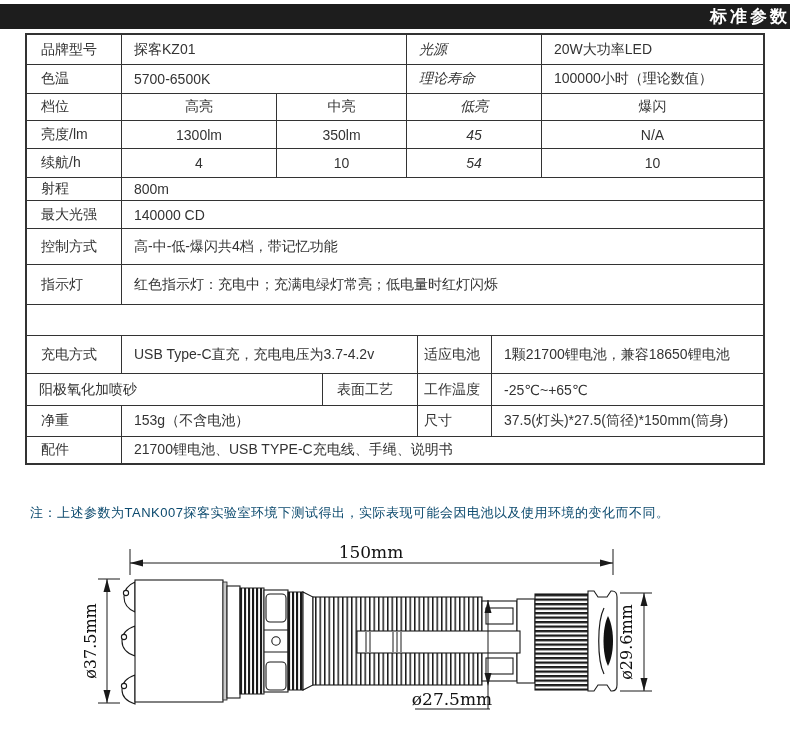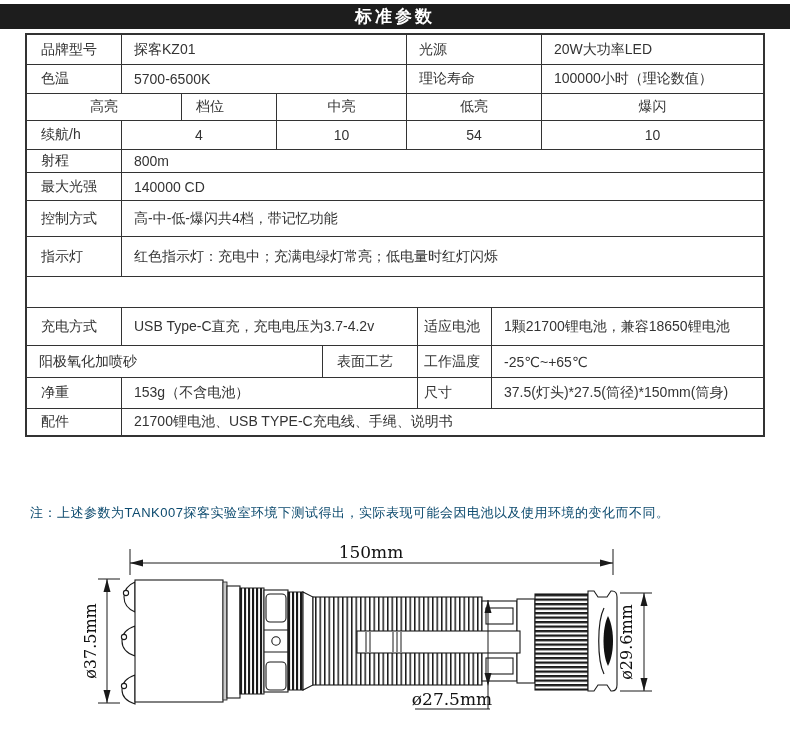--- a/index.html
+++ b/index.html
@@ -1,30 +1,30 @@
 <!DOCTYPE html>
 <html><head>
 <meta charset="utf-8">
 <style>
   html,body{margin:0;padding:0;background:#fff;}
   .page{position:relative;width:790px;height:750px;background:#fff;overflow:hidden;
         font-family:"Liberation Sans","DejaVu Sans",sans-serif;color:#333;}
   .title-bar{position:absolute;left:0;top:4px;width:790px;height:25px;background:#1d1d1d;
-             display:flex;align-items:center;justify-content:center;}
+             display:flex;align-items:center;justify-content:flex-end;}
   .title-bar span{color:#fff;font-size:17px;font-weight:bold;letter-spacing:3px;}
   .spec-table{position:absolute;left:25px;top:33px;width:740px;border:2px solid #333;box-sizing:border-box;background:#fff;}
   .row{display:flex;border-bottom:1px solid #333;box-sizing:border-box;}
   .row:last-child{border-bottom:none;}
   .cell{box-sizing:border-box;border-right:1px solid #333;display:flex;align-items:center;
         font-size:14px;padding:0 16px 0 12px;overflow:hidden;white-space:nowrap;color:#333;}
   .cell:last-child{border-right:none;}
   .lab{padding-left:14px;}
   .c95{width:95px;flex:none;}
   .w285{width:285px;flex:none;}
-  .w135{width:135px;flex:none;}
+  .w135{width:135px;flex:none;font-style:italic;}
   .w155{width:155px;flex:none;}
   .w130{width:130px;flex:none;}
   .w296{width:296px;flex:none;}
   .w74{width:74px;flex:none;}
   .fl{flex:1;}
   .ctr{justify-content:center;padding:0;text-align:center;}
   .note{position:absolute;left:30px;top:504px;font-size:13px;color:#0c4a6e;letter-spacing:0.5px;}
   .diagram{position:absolute;left:0;top:538px;}
   .dim-text{font-size:17px;fill:#111;font-family:"DejaVu Serif","Liberation Serif",serif;}
   .dim-text-sm{font-size:16px;fill:#111;font-family:"DejaVu Serif","Liberation Serif",serif;}
@@ -51,27 +51,34 @@
     </div>
 
     <div class="row" style="height:29px">
       <div class="cell lab c95">色温</div>
       <div class="cell w285">5700-6500K</div>
       <div class="cell w135">理论寿命</div>
       <div class="cell fl">100000小时（理论数值）</div>
     </div>
 
     <div class="row" style="height:27px">
+      <div class="cell lab c95">档位</div>
       <div class="cell w155 ctr">高亮</div>
-      <div class="cell lab c95">档位</div>
       <div class="cell w130 ctr">中亮</div>
       <div class="cell w135 ctr">低亮</div>
       <div class="cell fl ctr">爆闪</div>
     </div>
 
+    <div class="row" style="height:28px">
+      <div class="cell lab c95">亮度/lm</div>
+      <div class="cell w155 ctr">1300lm</div>
+      <div class="cell w130 ctr">350lm</div>
+      <div class="cell w135 ctr">45</div>
+      <div class="cell fl ctr">N/A</div>
+    </div>
 
     <div class="row" style="height:29px">
       <div class="cell lab c95">续航/h</div>
       <div class="cell w155 ctr">4</div>
       <div class="cell w130 ctr">10</div>
       <div class="cell w135 ctr">54</div>
       <div class="cell fl ctr">10</div>
     </div>
 
     <div class="row" style="height:23px">

